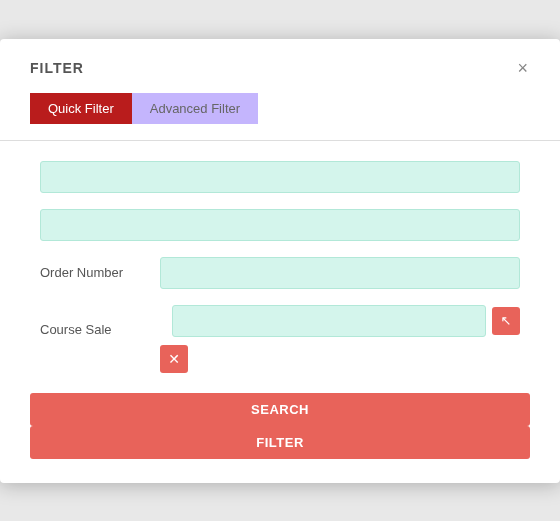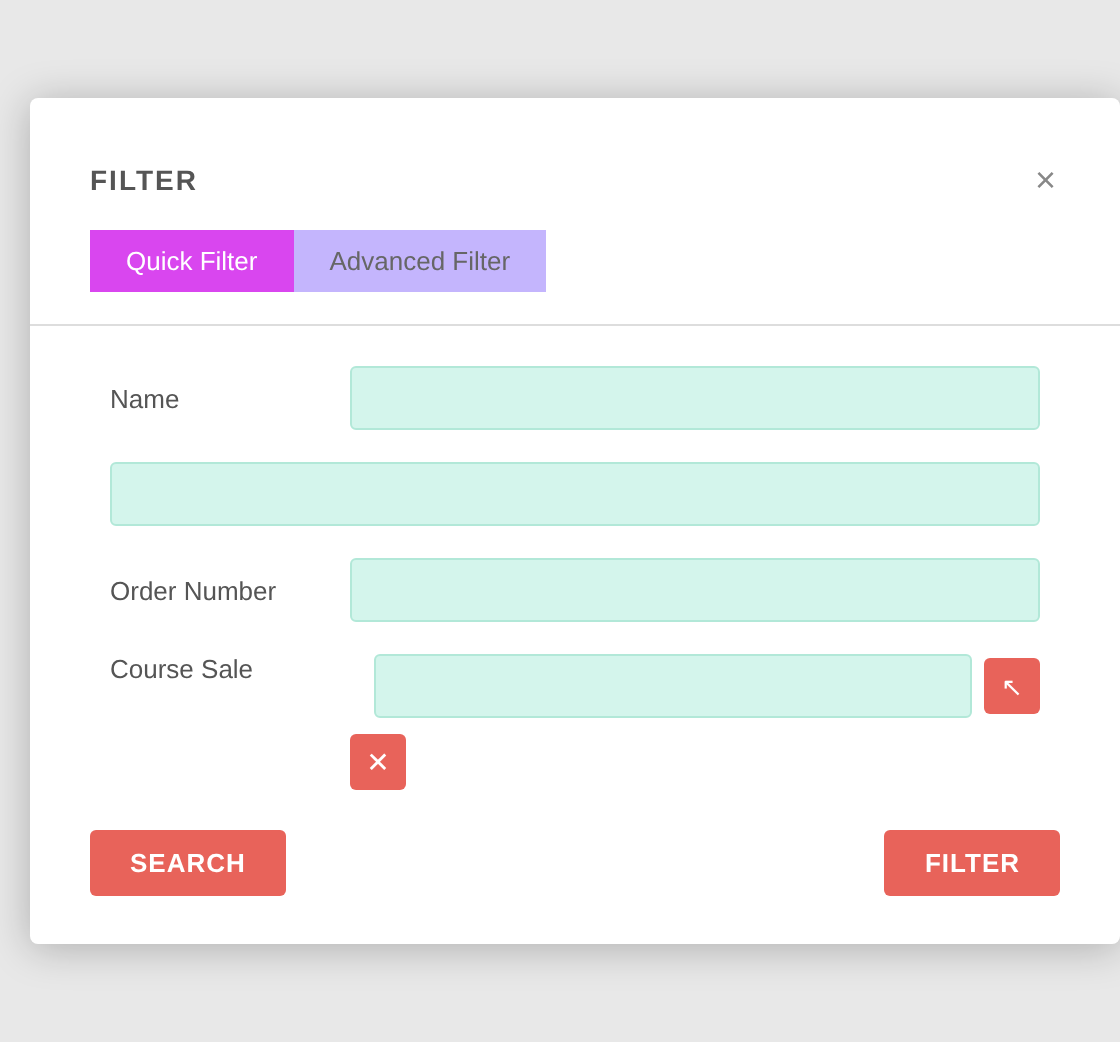--- a/index.html
+++ b/index.html
@@ -10,23 +10,22 @@
       align-items: center;
       width: 560px;
       height: 521px;
       font-family: Arial, sans-serif;
     }
     .modal-overlay {
       width: 560px;
       background: #fff;
       border-radius: 4px;
       box-shadow: 0 2px 20px rgba(0,0,0,0.25);
-      padding: 32px 30px 24px 30px;
+      padding: 20px 30px 24px 30px;
       position: relative;
-      margin-left: 15px;
     }
     .modal-header {
       display: flex;
       justify-content: space-between;
       align-items: center;
       margin-bottom: 16px;
     }
     .modal-title {
       font-size: 14px;
       font-weight: bold;
@@ -48,21 +47,21 @@
       margin-bottom: 0;
     }
     .tab-btn {
       padding: 8px 18px;
       border: none;
       font-size: 13px;
       cursor: pointer;
       font-weight: 500;
     }
     .tab-btn.active {
-      background: #d946ef;
+      background: #b91c1c;
       color: #fff;
     }
     .tab-btn.inactive {
       background: #c4b5fd;
       color: #666;
     }
     .divider {
       border: none;
       border-top: 1px solid #ddd;
       margin: 16px -30px 20px -30px;
@@ -89,21 +88,21 @@
       background: #d4f5ec;
       border: 1px solid #b2e8d8;
       border-radius: 3px;
       outline: none;
       padding: 0 8px;
       font-size: 13px;
       color: #333;
     }
     .course-sale-row {
       display: flex;
-      align-items: flex-start;
+      align-items: flex-end;
       margin-bottom: 8px;
       gap: 22px;
     }
     .course-sale-input-wrap {
       flex: 1;
       display: flex;
       align-items: center;
       gap: 6px;
     }
     .red-icon-btn {
@@ -123,20 +122,21 @@
     .x-btn-row {
       display: flex;
       align-items: center;
       margin-bottom: 16px;
       margin-left: 120px;
     }
     .footer-row {
       display: flex;
       justify-content: space-between;
       margin-top: 20px;
+      flex-direction: column;
     }
     .btn-search {
       background: #e8635a;
       color: #fff;
       border: none;
       border-radius: 3px;
       padding: 9px 20px;
       font-size: 13px;
       font-weight: bold;
       cursor: pointer;
@@ -169,21 +169,20 @@
   <div class="tab-bar">
     <button class="tab-btn active">Quick Filter</button>
     <button class="tab-btn inactive">Advanced Filter</button>
   </div>
 
   <hr class="divider">
 
   <div class="form-area">
 
     <div class="form-row">
-      <label class="form-label">Name</label>
       <input class="form-input" type="text" style="">
     </div>
 
     <div class="form-row">
       <input class="form-input" type="text" style="">
     </div>
 
     <div class="form-row">
       <label class="form-label">Order Number</label>
       <input class="form-input" type="text" style="">

